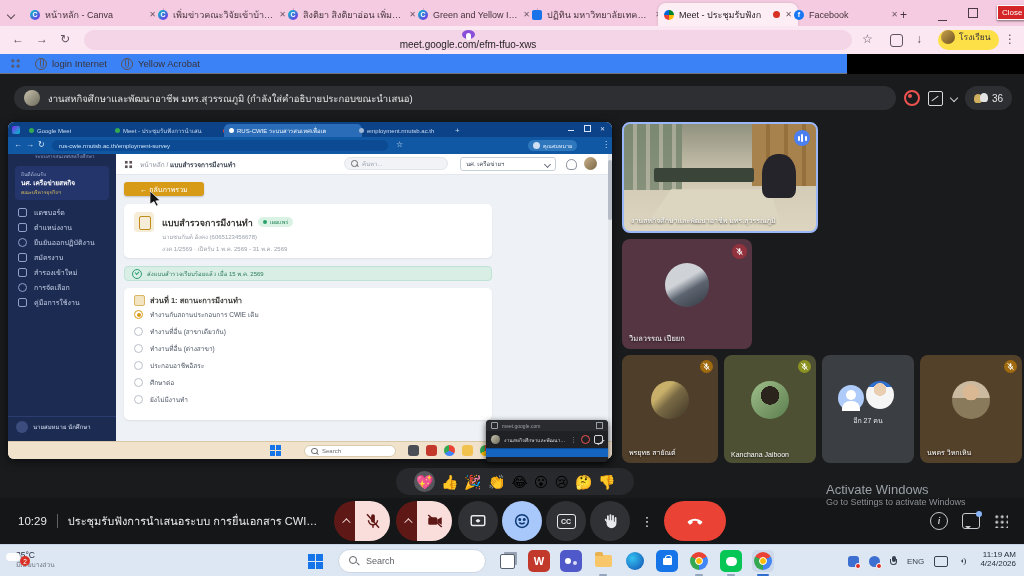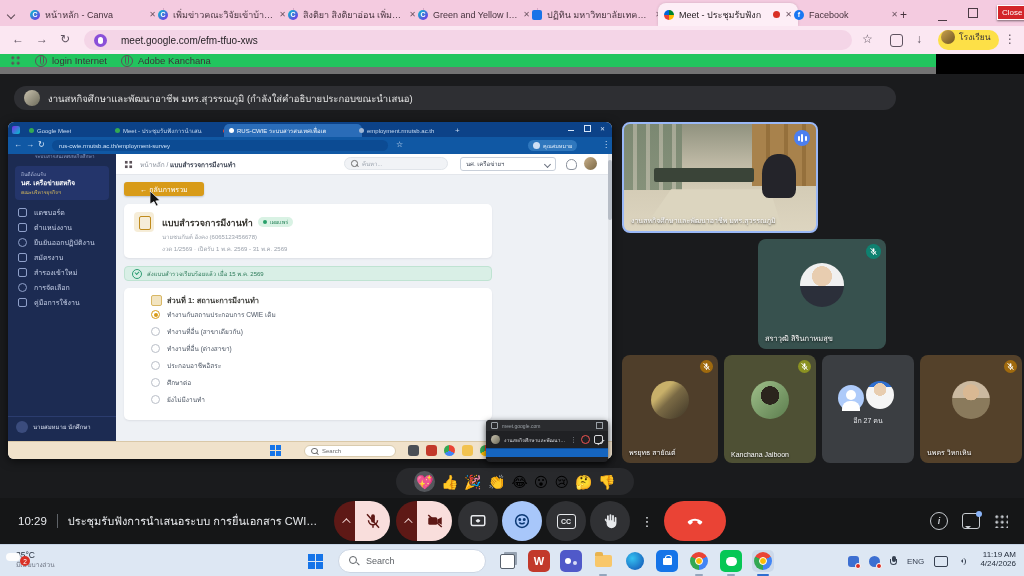--- a/index.html
+++ b/index.html
@@ -24,28 +24,28 @@
   .fav.fb{background:#1877f2;}
   .tabx{font-size:8px;color:#6d5663;margin-left:auto;}
   .reddot{width:7px;height:7px;border-radius:50%;background:#d93025;flex:0 0 auto;}
   .wbtn{position:absolute;top:6px;font-size:10px;color:#4a3a44;}
   .boxglyph{width:8px;height:8px;border:1.2px solid #4a3a44;display:inline-block;}
   .lineglyph{width:9px;border-bottom:1.5px solid #4a3a44;display:inline-block;}
 
   .toolbar{left:0;top:26px;width:1024px;height:28px;background:#fbe7f2;}
   .navg{font-size:12px;color:#5f5360;}
   .urlpill{position:absolute;left:84px;top:4px;width:768px;height:20px;border-radius:10px;
-           background:#f4d5e7;display:flex;align-items:center;gap:14px;padding:0 10px;box-sizing:border-box;}
+           background:#f4d5e7;display:flex;align-items:center;gap:0;padding:0 10px;box-sizing:border-box;flex-direction:column;}
   .urltext{font-size:10px;color:#272327;}
   .sitedot{width:13px;height:13px;border-radius:50%;background:#8a4fd8;position:relative;}
   .sitedot::after{content:"";position:absolute;left:4px;top:3px;width:5px;height:7px;border-radius:3px;background:#fff;}
   .profpill{position:absolute;left:938px;top:4px;height:20px;border-radius:10px;background:#fde047;
             display:flex;align-items:flex-start;gap:4px;padding:0 8px 0 3px;}
   .pava{width:14px;height:14px;border-radius:50%;background:linear-gradient(135deg,#caa24e,#6f5422);}
-  .bookmarks{left:0;top:54px;width:936px;height:20px;background:#22c55e;border-bottom:7px solid #737373;}
+  .bookmarks{left:0;top:54px;width:847px;height:20px;background:#3b82f6;border-bottom:1px solid #737373;}
   .bmk{display:flex;align-items:center;gap:5px;font-size:9.5px;color:#3a3338;}
   .globe{width:10px;height:10px;border-radius:50%;border:1.2px solid #5c5258;position:relative;}
   .globe::after{content:"";position:absolute;left:3.5px;top:-1px;width:2px;height:10px;border-left:1px solid #5c5258;border-right:1px solid #5c5258;border-radius:50%;}
   .gridicon{width:11px;height:11px;background:
       radial-gradient(circle,#5c5258 1.4px,transparent 1.5px);background-size:5.5px 5.5px;}
   .closetip{left:997px;top:5px;background:#d32428;color:#fff;font-size:8px;padding:2px 4px;
             border:1px solid #fff;box-shadow:0 1px 2px rgba(0,0,0,.5);z-index:60;}
 
   
   .meetbg{left:0;top:74px;width:1024px;height:470px;background:#1a1b1d;}
@@ -306,29 +306,38 @@
   </div>
 
   <div class="abs bookmarks flex" style="gap:14px;padding-left:10px;box-sizing:border-box;">
     <span class="gridicon"></span>
     <span class="bmk">
         <span class="globe"></span>
         <span>login Internet</span>
       </span>
     <span class="bmk">
         <span class="globe"></span>
-        <span>Adobe Kanchana</span>
+        <span>Yellow Acrobat</span>
       </span>
   </div>
 
   <div class="abs meetbg"></div>
 
   <div class="abs banner">
     <span class="bava"></span>
     <span class="bannertxt ell">งานสหกิจศึกษาและพัฒนาอาชีพ มทร.สุวรรณภูมิ (กำลังใส่คำอธิบายประกอบขณะนำเสนอ)</span>
+  </div>
+  <div class="abs flex" style="left:904px;top:86px;height:24px;gap:8px;">
+    <span class="recring"></span>
+    <span class="annot"></span>
+    <span class="caret-dn"></span>
+    <span class="countchip">
+      <span class="ppl"></span>
+      <span>36</span>
+    </span>
   </div>
 
   <div class="abs sharewin">
 
     <div class="itabbar">
       <span class="abs" style="left:4px;top:4px;width:8px;height:8px;border-radius:2px;background:linear-gradient(135deg,#7d2ae8,#00c4cc);"></span>
       <div class="itab" style="left:16px;width:84px;">
         <span class="idot" style="background:#34a853;"></span>
         <span class="ell">Google Meet</span>
       </div>
@@ -449,21 +458,21 @@
             <div class="csub ell">งวด 1/2569 · เปิดรับ 1 พ.ค. 2569 - 31 พ.ค. 2569</div>
           </div>
         </div>
       </div>
 
       <div class="alert">
         <span class="chk"></span>
         <span class="ell">ส่งแบบสำรวจเรียบร้อยแล้ว เมื่อ 15 พ.ค. 2569</span>
       </div>
 
-      <div class="card" style="left:8px;top:134px;width:368px;height:132px;padding:6px 27px;box-sizing:border-box;">
+      <div class="card" style="left:8px;top:134px;width:368px;height:132px;padding:6px 10px;box-sizing:border-box;">
         <div class="sechead">
           <span class="sq-ic"></span>
           <span class="ell">ส่วนที่ 1: สถานะการมีงานทำ</span>
         </div>
         <div class="radio-row">
             <span class="rdo sel"></span>
             <span class="ell">ทำงานกับสถานประกอบการ CWIE เดิม</span>
           </div>
         <div class="radio-row">
             <span class="rdo"></span>
@@ -532,30 +541,30 @@
     <span class="abs" style="left:138px;top:30px;width:34px;height:44px;background:#24242a;border-radius:45% 45% 20% 20%;"></span>
     <span class="spk">
         <i style="height:5px;"></i>
         <i style="height:8px;"></i>
         <i style="height:5px;"></i>
       </span>
     <span class="tname" style="font-size:7px;">งานสหกิจศึกษาและพัฒนาอาชีพ มทร.สุวรรณภูมิ</span>
   </div>
 
 
-  <div class="tile" style="left:758px;top:239px;width:128px;height:110px;background:#37514e;">
-    <span class="micbadge" style="background:#0f8170;">
+  <div class="tile" style="left:622px;top:239px;width:130px;height:110px;background:#553541;">
+    <span class="micbadge" style="background:#93323f;">
         <svg viewBox="0 0 24 24" fill="none" stroke="#fff" stroke-width="2.4">
           <rect x="9.5" y="3" width="5" height="11" rx="2.5" fill="#fff" stroke="none"></rect>
           <path d="M6 11a6 6 0 0 0 12 0M12 17v4"></path>
           <line x1="4" y1="3" x2="20" y2="21"></line>
         </svg>
       </span>
-    <span class="cav" style="width:44px;height:44px;background:radial-gradient(circle at 50% 30%,#e8cdb0 0 26%,transparent 27%),linear-gradient(180deg,#f0f0f0 0 52%,#2b2f3a 52%);"></span>
-    <span class="tname">สราวุฒิ สิรินกาหมสุข</span>
+    <span class="cav" style="width:44px;height:44px;background:linear-gradient(150deg,#cfd3d8 0 40%,#5c6470 60%,#343941);"></span>
+    <span class="tname">วิมลวรรณ เปียยก</span>
   </div>
 
   <div class="tile" style="left:622px;top:355px;width:96px;height:108px;background:#4f3e2a;">
     <span class="micbadge" style="width:13px;height:13px;background:#a06a0e;">
         <svg viewBox="0 0 24 24" fill="none" stroke="#fff" stroke-width="2.4">
           <rect x="9.5" y="3" width="5" height="11" rx="2.5" fill="#fff" stroke="none"></rect>
           <path d="M6 11a6 6 0 0 0 12 0M12 17v4"></path>
           <line x1="4" y1="3" x2="20" y2="21"></line>
         </svg>
       </span>
@@ -667,20 +676,24 @@
 
     <div class="abs flex" style="left:930px;top:8px;gap:14px;height:30px;">
       <span class="infoc">i</span>
       <span class="chatic">
           <span class="chatdot"></span>
         </span>
       <span class="gridic"></span>
     </div>
   </div>
 
+  <div class="abs wmark">
+    <div class="wm1">Activate Windows</div>
+    <div class="wm2">Go to Settings to activate Windows</div>
+  </div>
 
   <div class="abs wtask">
     <div class="abs flex" style="left:8px;top:5px;gap:8px;">
       <span style="position:relative;"><span class="sun"></span><span class="nbadge">2</span></span>
       <span>
         <div class="wx">35°C</div>
         <div class="wxs">มีเมฆบางส่วน</div>
       </span>
     </div>
 

